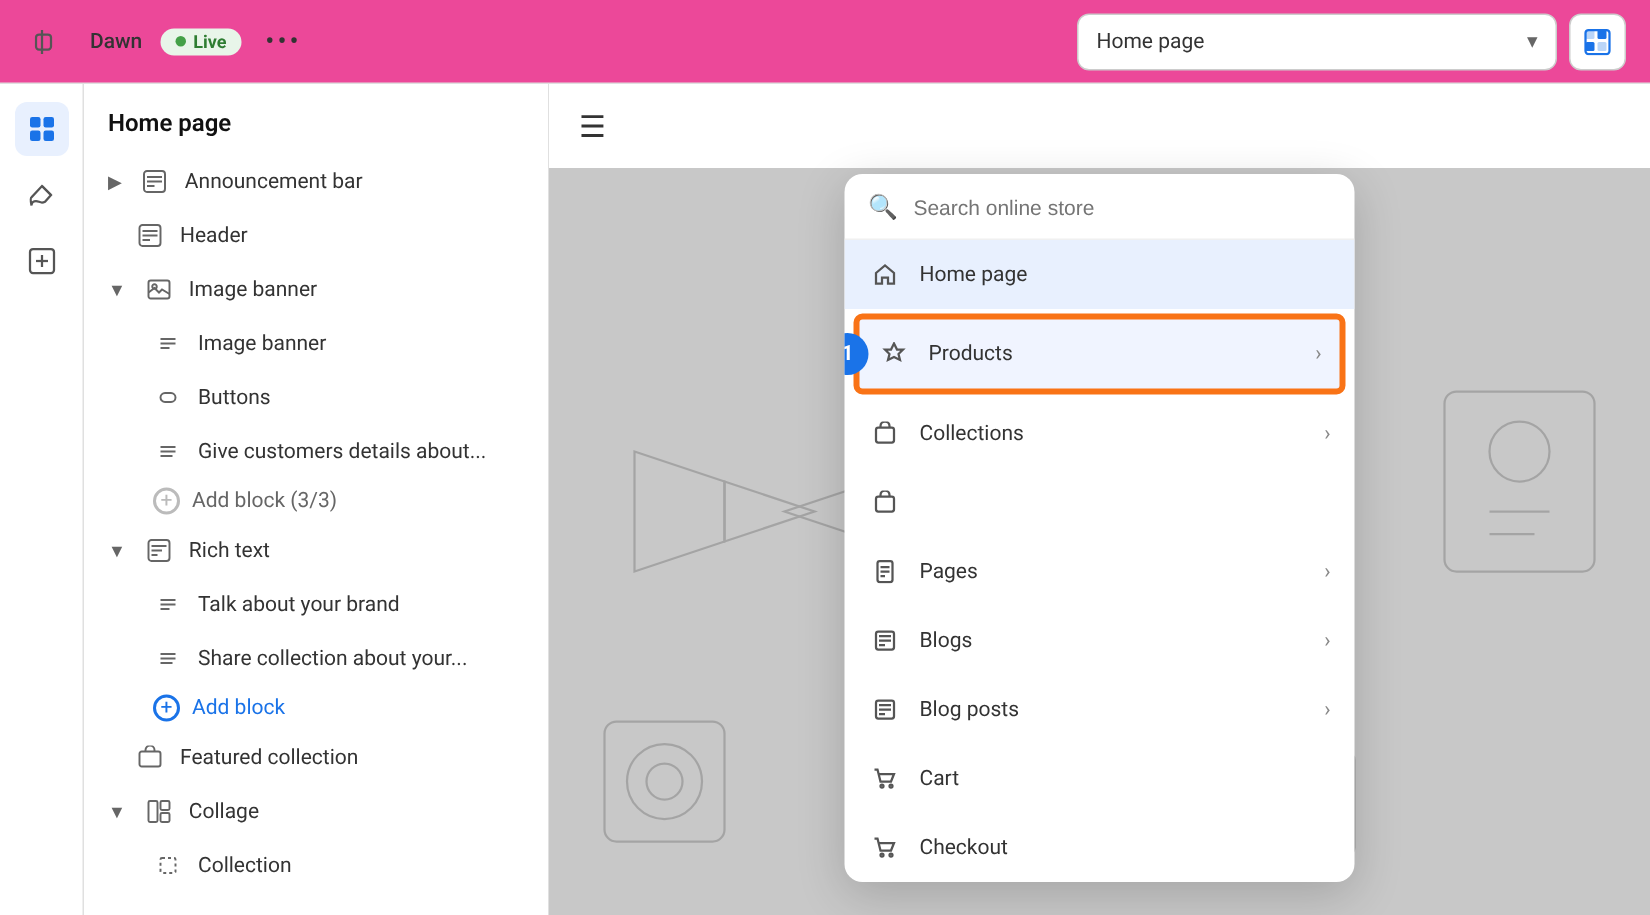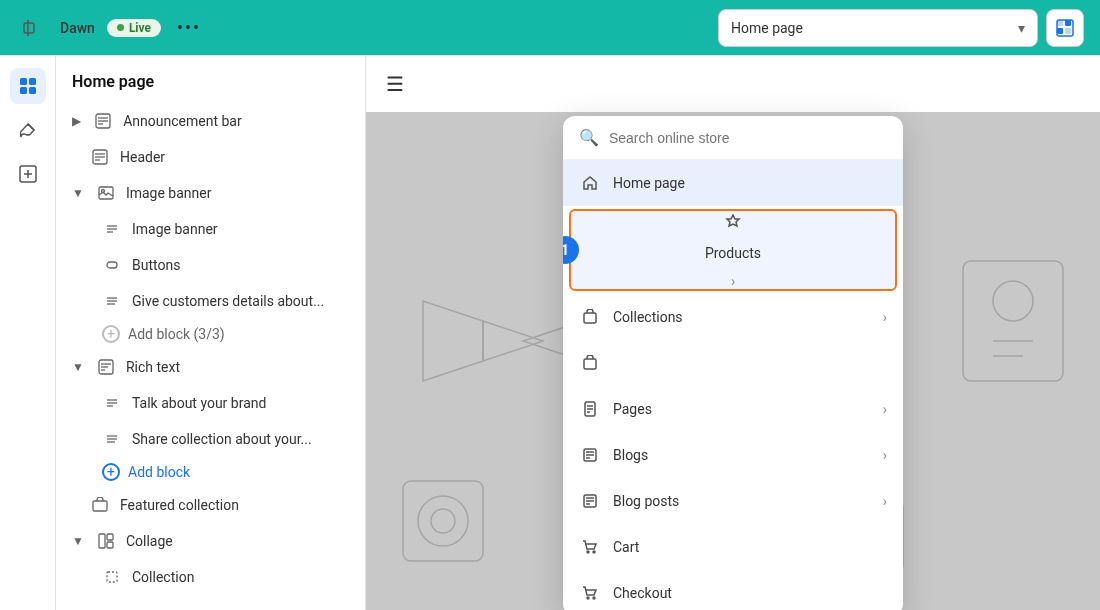--- a/index.html
+++ b/index.html
@@ -9,21 +9,21 @@
       width: 1100px;
       height: 610px;
       overflow: hidden;
       display: flex;
       flex-direction: column;
     }
 
     
     .top-bar {
       height: 56px;
-      background: #14b8a6;
+      background: #ec4899;
       border-bottom: 1px solid #e0e0e0;
       display: flex;
       align-items: center;
       padding: 0 16px;
       gap: 12px;
       z-index: 10;
     }
     .top-bar-left {
       display: flex;
       align-items: center;
@@ -305,25 +305,24 @@
       cursor: pointer;
       font-size: 14px;
       color: #333;
       position: relative;
     }
     .dropdown-item.selected {
       background: #e8f0fe;
     }
     .dropdown-item.highlighted {
       background: #f0f4ff;
-      border: 2px solid #f97316;
+      border: 4px solid #f97316;
       border-radius: 6px;
       margin: 2px 4px;
-      padding: 0 12px;
-      flex-direction: column;
+      padding: 12px 12px;
     }
     .dropdown-item .d-icon {
       width: 22px;
       height: 22px;
       display: flex;
       align-items: center;
       justify-content: center;
       color: #555;
       font-size: 16px;
       flex-shrink: 0;

